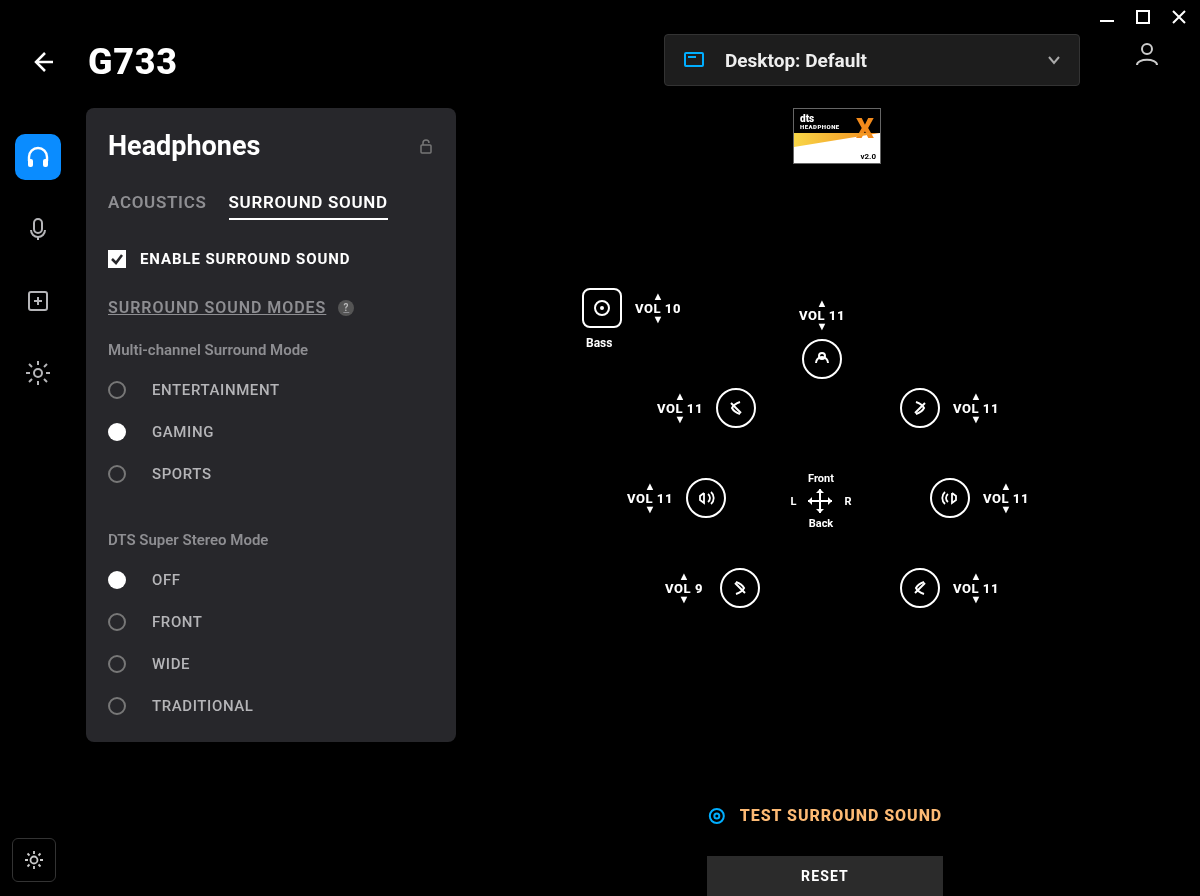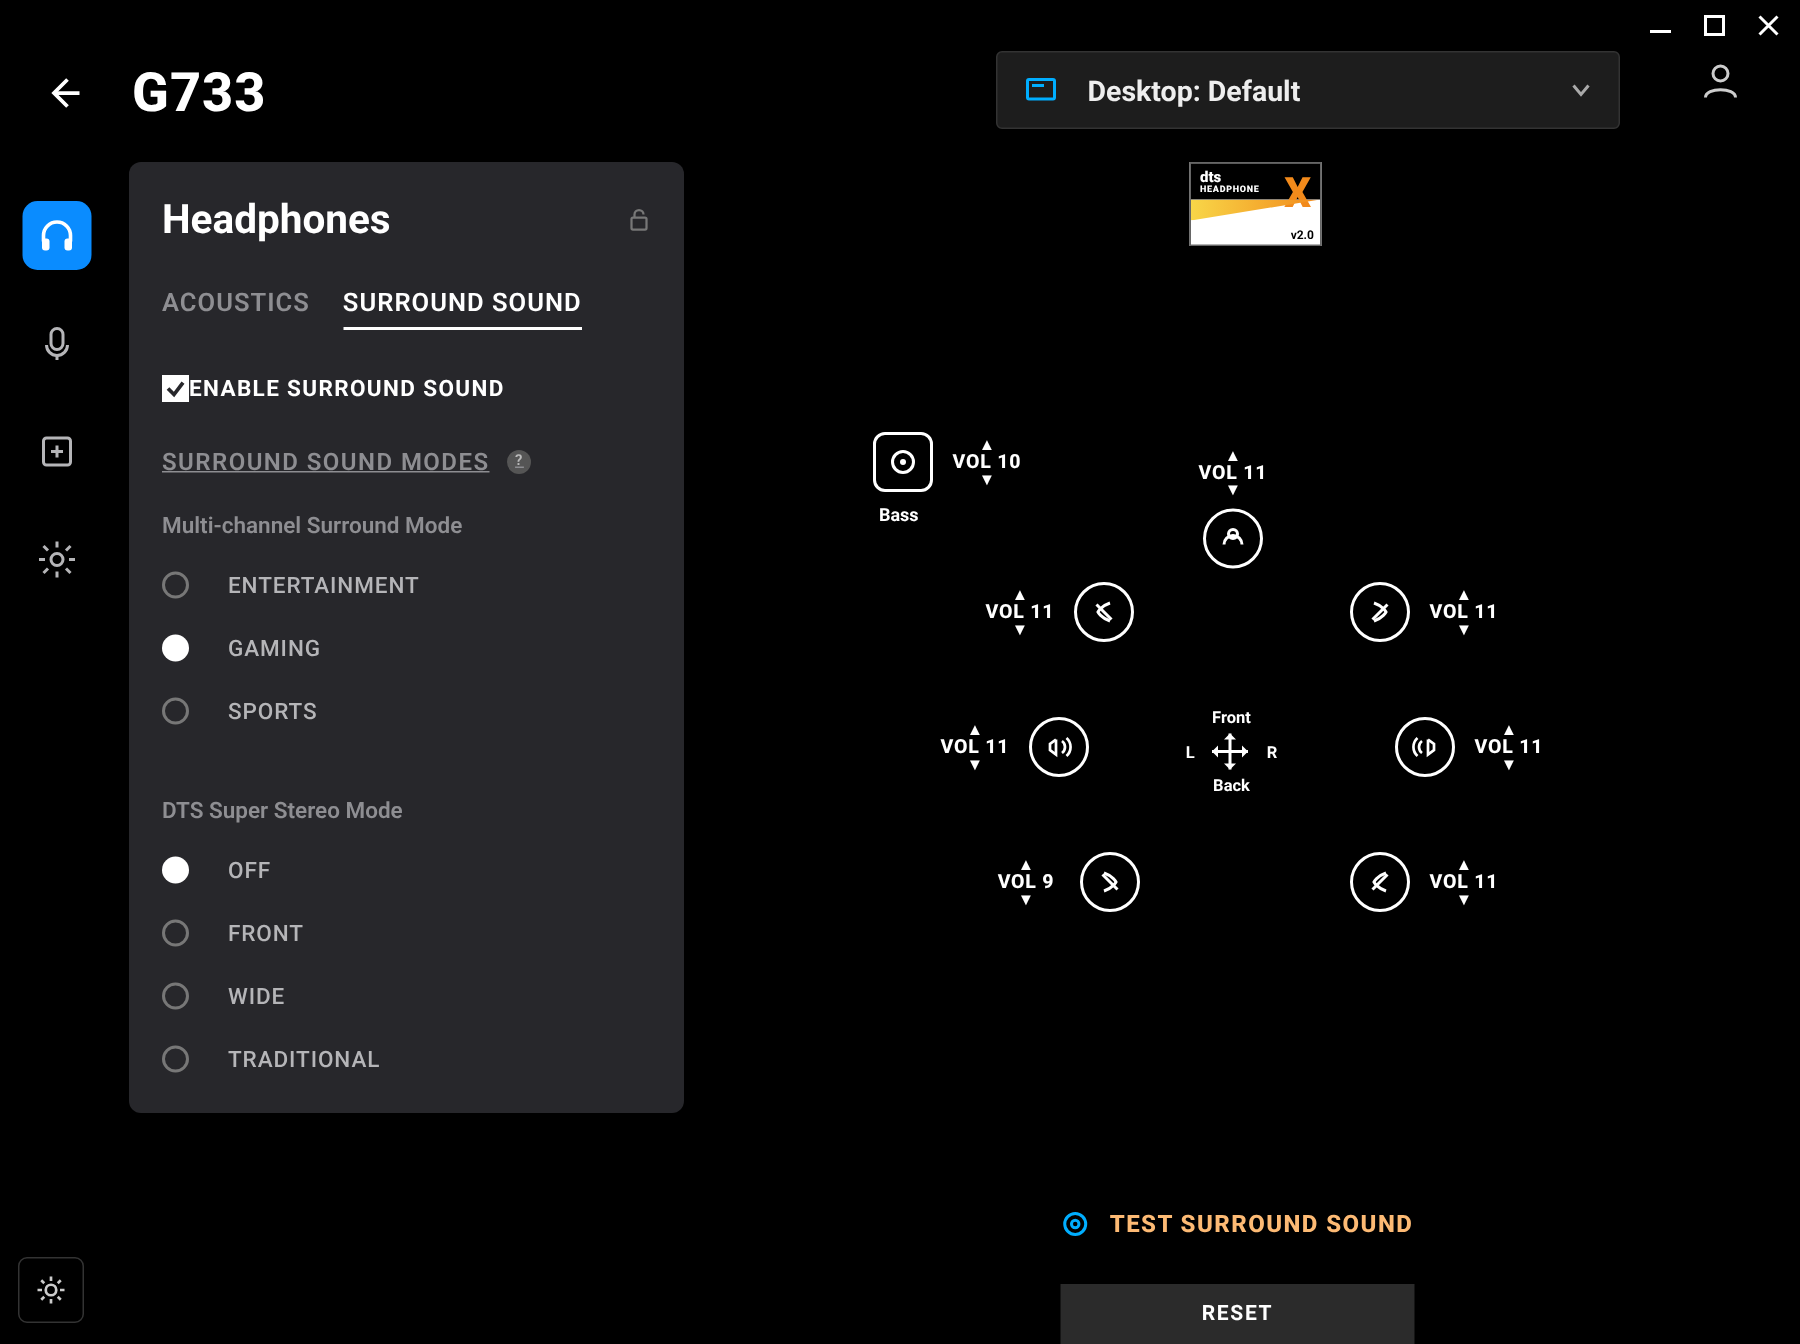--- a/index.html
+++ b/index.html
@@ -26,21 +26,21 @@
 
   .panel { position:absolute; left:86px; top:108px; width:370px; height:634px; background:#27272b; border-radius:8px; padding:22px 22px 16px 22px; display:flex; flex-direction:column;}
   .panel-header { display:flex; align-items:center; justify-content:space-between; }
   .panel-title { font-size:27px; font-weight:700; }
 
   .tabs { display:flex; gap:22px; margin-top:30px; }
   .tab { font-size:17px; font-weight:600; letter-spacing:0.04em; color:#8e8e92; padding-bottom:6px; cursor:pointer;}
   .tab.active { color:#fff; border-bottom:2px solid #fff; }
 
   .section { margin-top:30px; }
-  .check-row { display:flex; align-items:center; cursor:pointer;}
+  .check-row { display:flex; align-items:center; gap:14px; cursor:pointer;}
   .checkbox { width:18px; height:18px; background:#fff; display:flex; align-items:center; justify-content:center;}
   .check-label { font-size:15px; font-weight:700; letter-spacing:0.06em;}
   .section-title { font-size:16px; font-weight:600; letter-spacing:0.06em; color:#8e8e92; display:flex; align-items:center; gap:12px;text-decoration:underline;}
   .help-badge { width:16px; height:16px; border-radius:50%; background:#555; color:#bbb; font-size:10px; display:flex; align-items:center; justify-content:center;}
   .sub-title { font-size:15px; font-weight:600; color:#8e8e92; margin-top:24px; margin-bottom:10px;}
   .radio-row { display:flex; align-items:center; gap:26px; padding:12px 0; cursor:pointer;}
   .radio { width:18px; height:18px; border-radius:50%; border:2px solid #777; flex-shrink:0;}
   .radio.selected { border:none; background:#fff; }
   .radio-label { font-size:15px; font-weight:500; letter-spacing:0.04em; color:#b5b5b8;}
 

